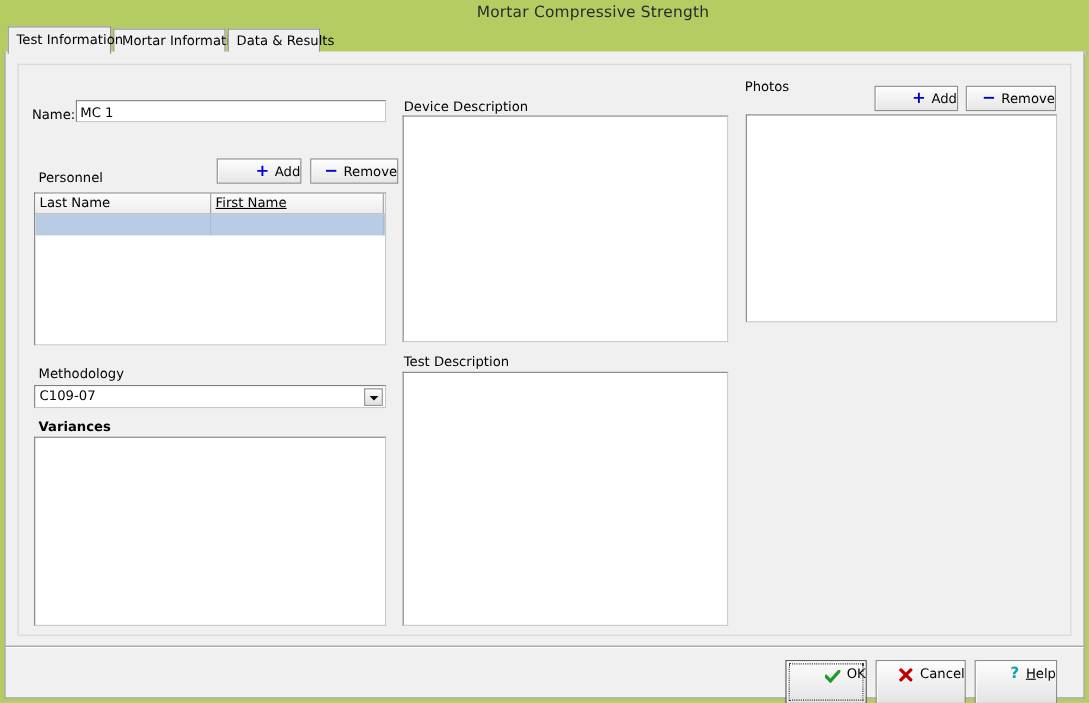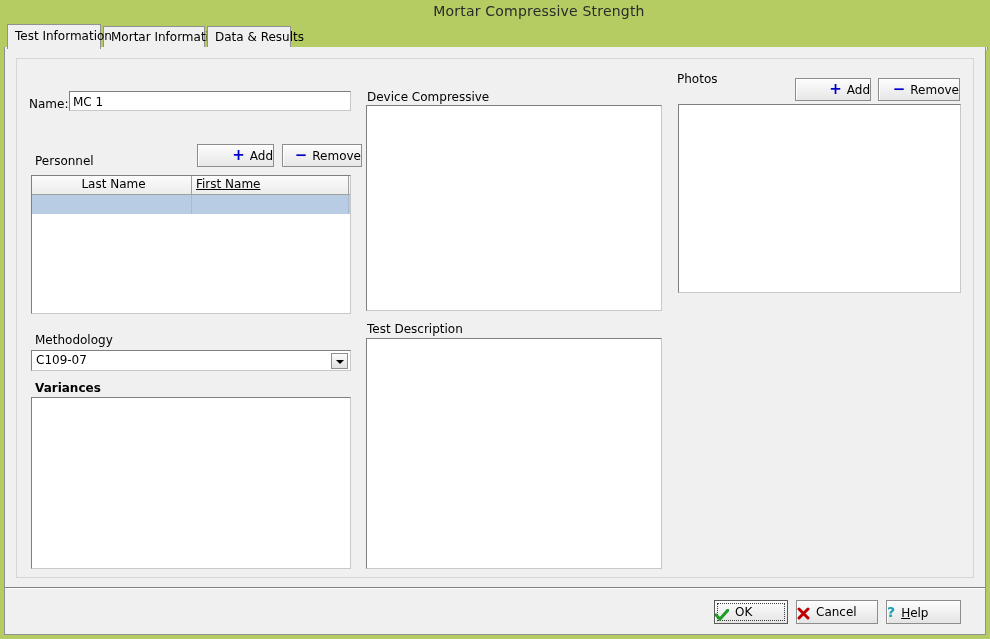--- a/index.html
+++ b/index.html
@@ -200,46 +200,46 @@
   .grid-row.selected { background: #b8cce4; }
   .grid-row .cell {
     box-sizing: border-box;
     font-size: 12px;
     line-height: 18px;
     padding-left: 4px;
     border-right: 1px solid #a6bcd6;
     overflow: hidden;
     white-space: nowrap;
   }
-  .col-last  { width: 160px; text-align: center; }
+  .col-last  { width: 160px; }
   .col-first { width: 157px; text-decoration: underline; }
   
   #bottom-sep {
     position: absolute;
     left: 0; top: 540px;
     width: 980px;
     height: 1px;
     background: #808080;
   }
   #bottom-sep2 {
     position: absolute;
     left: 0; top: 541px;
     width: 980px;
     height: 1px;
     background: #ffffff;
   }
   .dlgbtn {
     position: absolute;
     box-sizing: border-box;
-    height: 24px;
+    height: 40px;
     background: linear-gradient(#fdfdfd, #e4e4e4);
     border: 1px solid #8d8d8d;
     font-size: 12px;
     line-height: 22px;
-    text-align: left;
+    text-align: right;
     color: #000;
     box-shadow: inset 1px 1px 0 #ffffff;
     white-space: nowrap;
   }
   .dlgbtn.default {
     border: 1px solid #5a5a5a;
   }
   .dlgbtn .focusring {
     position: absolute;
     left: 2px; top: 2px; right: 2px; bottom: 2px;
@@ -315,21 +315,21 @@
 
       <span class="label" style="left:18px; top:274px;">Methodology</span>
       <div class="combo" style="left:14px; top:291px; width:320px; height:21px;">
         <span>C109-07</span>
         <span class="combo-arrow"></span>
       </div>
 
       <span class="label" style="left:18px; top:322px;font-weight:bold;">Variances</span>
       <div class="textbox" style="left:14px; top:338px; width:320px; height:172px;"></div>
 
-      <span class="label" style="left:350px; top:31px;">Device Compressive</span>
+      <span class="label" style="left:350px; top:31px;">Device Description</span>
       <div class="textbox" style="left:349px; top:46px; width:296px; height:206px;"></div>
 
       <span class="label" style="left:350px; top:263px;">Test Description</span>
       <div class="textbox" style="left:349px; top:279px; width:296px; height:231px;"></div>
 
       <span class="label" style="left:660px; top:13px;">Photos</span>
       <div class="btn" style="left:778px; top:19px; width:76px; height:23px; line-height:21px;">
         <span class="glyph plus">+</span><span>Add</span>
       </div>
       <div class="btn" style="left:861px; top:19px; width:82px; height:23px; line-height:21px;">

